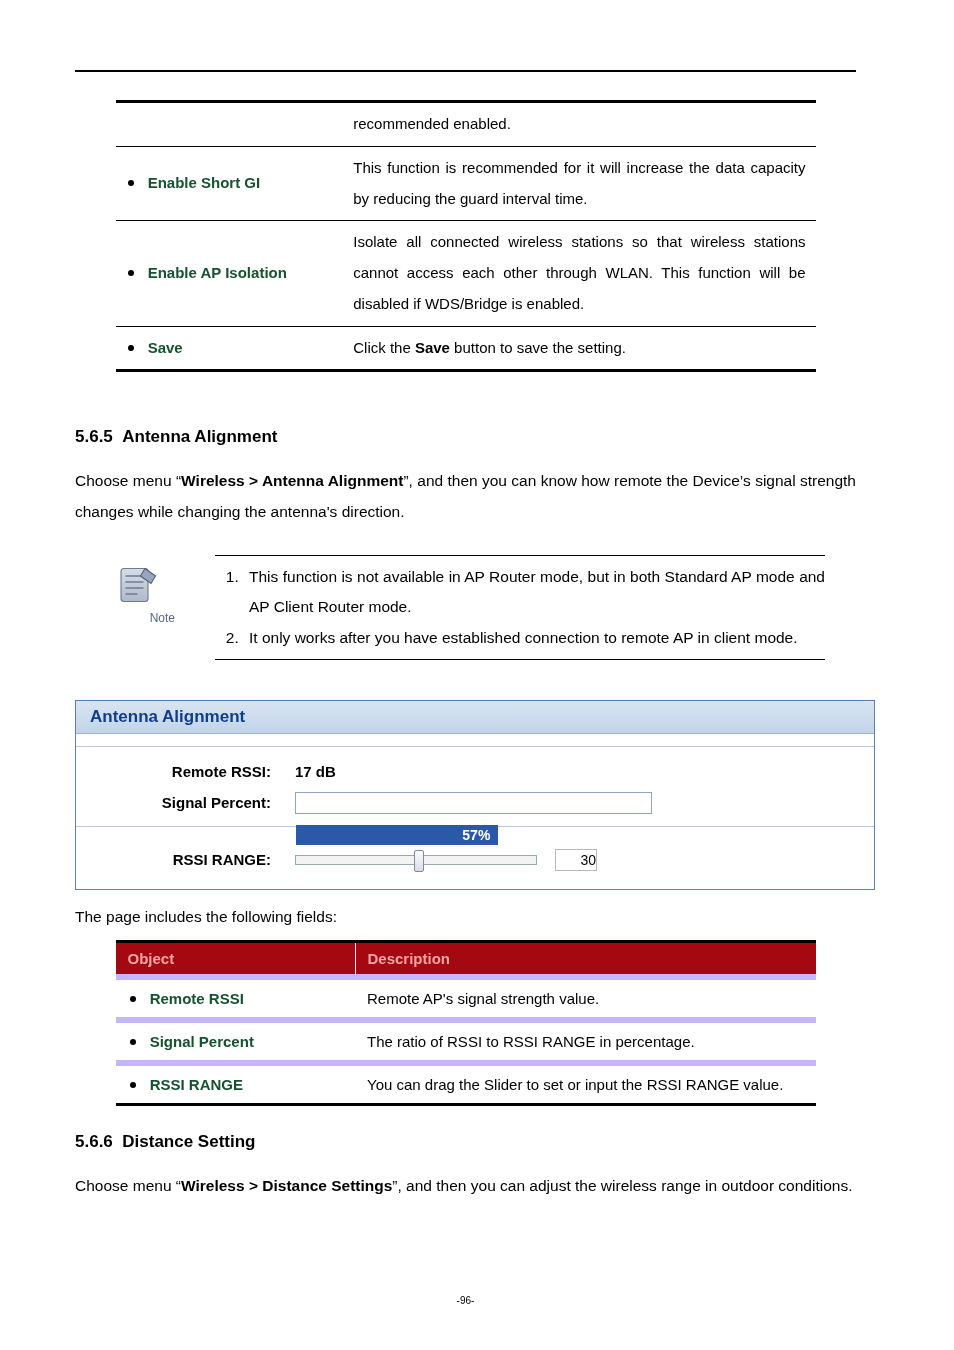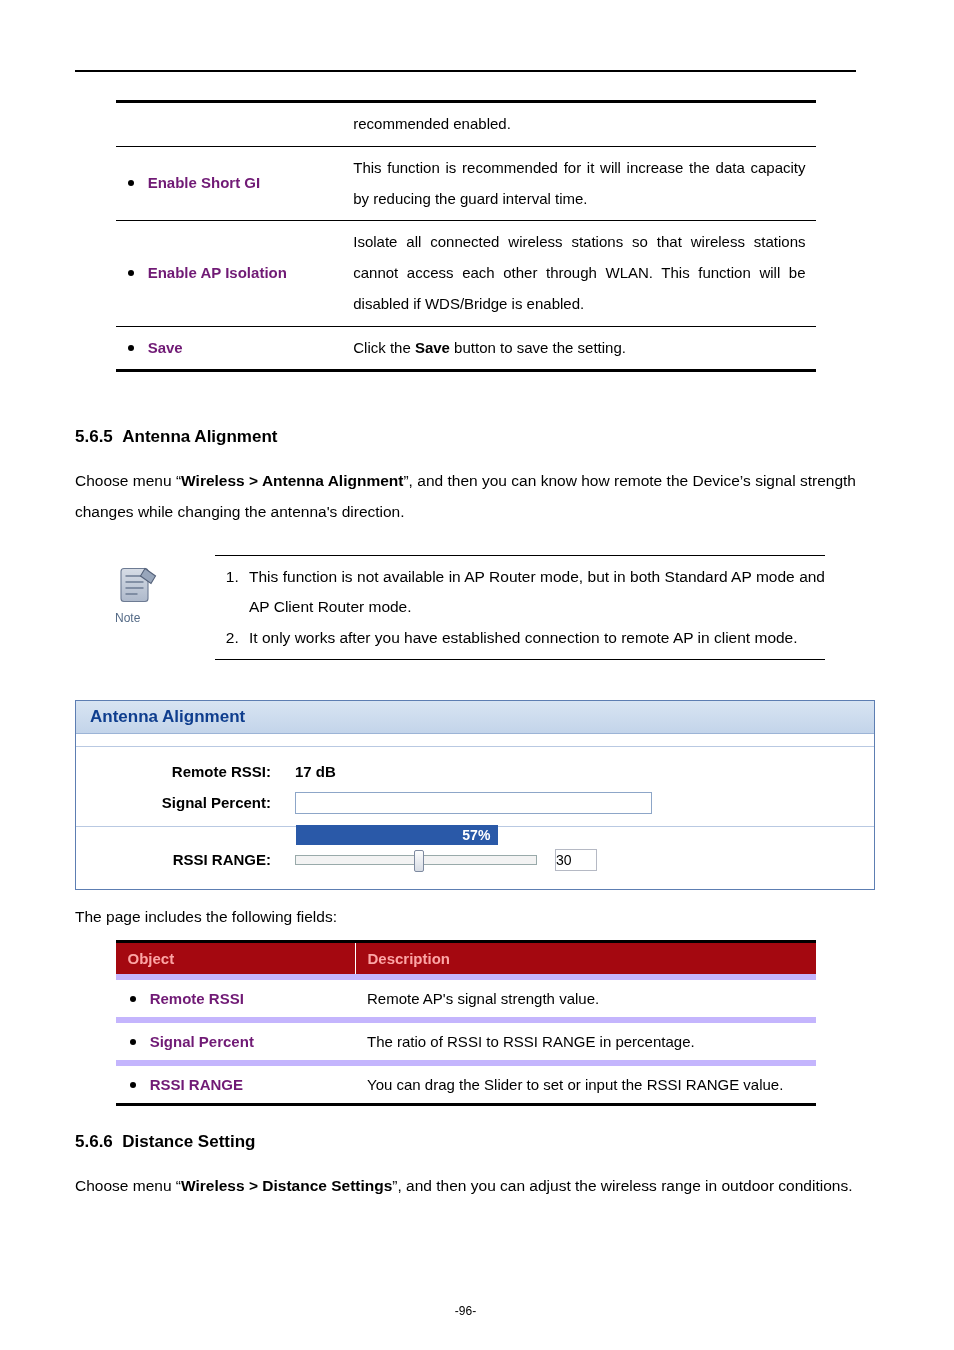--- a/index.html
+++ b/index.html
@@ -38,21 +38,21 @@
   .tbl1 tr.thick { border-top: 3px solid #000; }
   .tbl1 tr.last  { border-bottom: 3px solid #000; }
   .tbl1 td.col-l { width: 215px; }
   .tbl1 td.col-r { width: 470px; text-align: justify; }
   .bullet-row .disc {
     display: inline-block;
     width: 6px; height: 6px; border-radius: 50%;
     background: #000; margin: 0 10px 2px 2px;
     vertical-align: middle;
   }
-  .blue { color: #701a75; font-weight: bold; }
+  .blue { color: #14532d; font-weight: bold; }
 
   
   .sec-h { font-size: 17px; font-weight: bold; margin: 0 0 18px 0; }
   .body-p {
     font-size: 15.5px; line-height: 2.0;
     text-align: justify;
     margin: 0 0 28px 0;
   }
   .body-p .b { font-weight: bold; }
 
@@ -64,21 +64,21 @@
   }
   .note-icon {
     width: 60px;
     flex: 0 0 60px;
     padding-top: 6px;
   }
   .note-icon svg { width: 48px; height: 48px; }
   .note-label {
     font-size: 12px;
     color: #546a86;
-    text-align: left;
+    text-align: right;
     margin-top: -2px;
   }
   .note-body {
     flex: 1;
     margin-left: 40px;
     border-top: 1px solid #000;
     border-bottom: 1px solid #000;
     padding: 6px 0 6px 0;
     font-size: 15.5px;
     line-height: 1.95;
@@ -154,21 +154,21 @@
     width: 8px; height: 20px;
     background: linear-gradient(#fefefe, #d7dce4);
     border: 1px solid #7e8aa0;
     border-radius: 2px;
   }
   .slider-val {
     width: 42px; height: 22px;
     border: 1px solid #b5b9c4;
     background: #fff;
     font-size: 14px;
-    text-align: left;
+    text-align: right;
     padding-top: 2px;
     box-sizing: border-box;
   }
 
   .fig-cap {
     text-align: center;
     font-size: 14.5px;
     margin: 10px 0 36px 0;
   }
   .fig-cap .b { font-weight: bold; }
@@ -193,24 +193,24 @@
   .tbl2 th.c1 { width: 215px; border-right: 1px solid #fff; }
   .tbl2 td {
     padding: 10px 12px;
     border-top: 6px solid #c4b5fd;
   }
   .tbl2 tr.last td { border-bottom: 3px solid #000; }
   .tbl2 td.c1 { width: 215px; }
 
   .foot {
     position: absolute;
-    bottom: 32px;
+    bottom: 44px;
     left: 0; right: 0;
     text-align: center;
-    font-size: 12px;
+    font-size: 10px;
   }
 </style>
 </head>
 <body>
 
 <div class="page">
   <div class="top-rule"></div>
 
   <table class="tbl1">
     <tbody>

